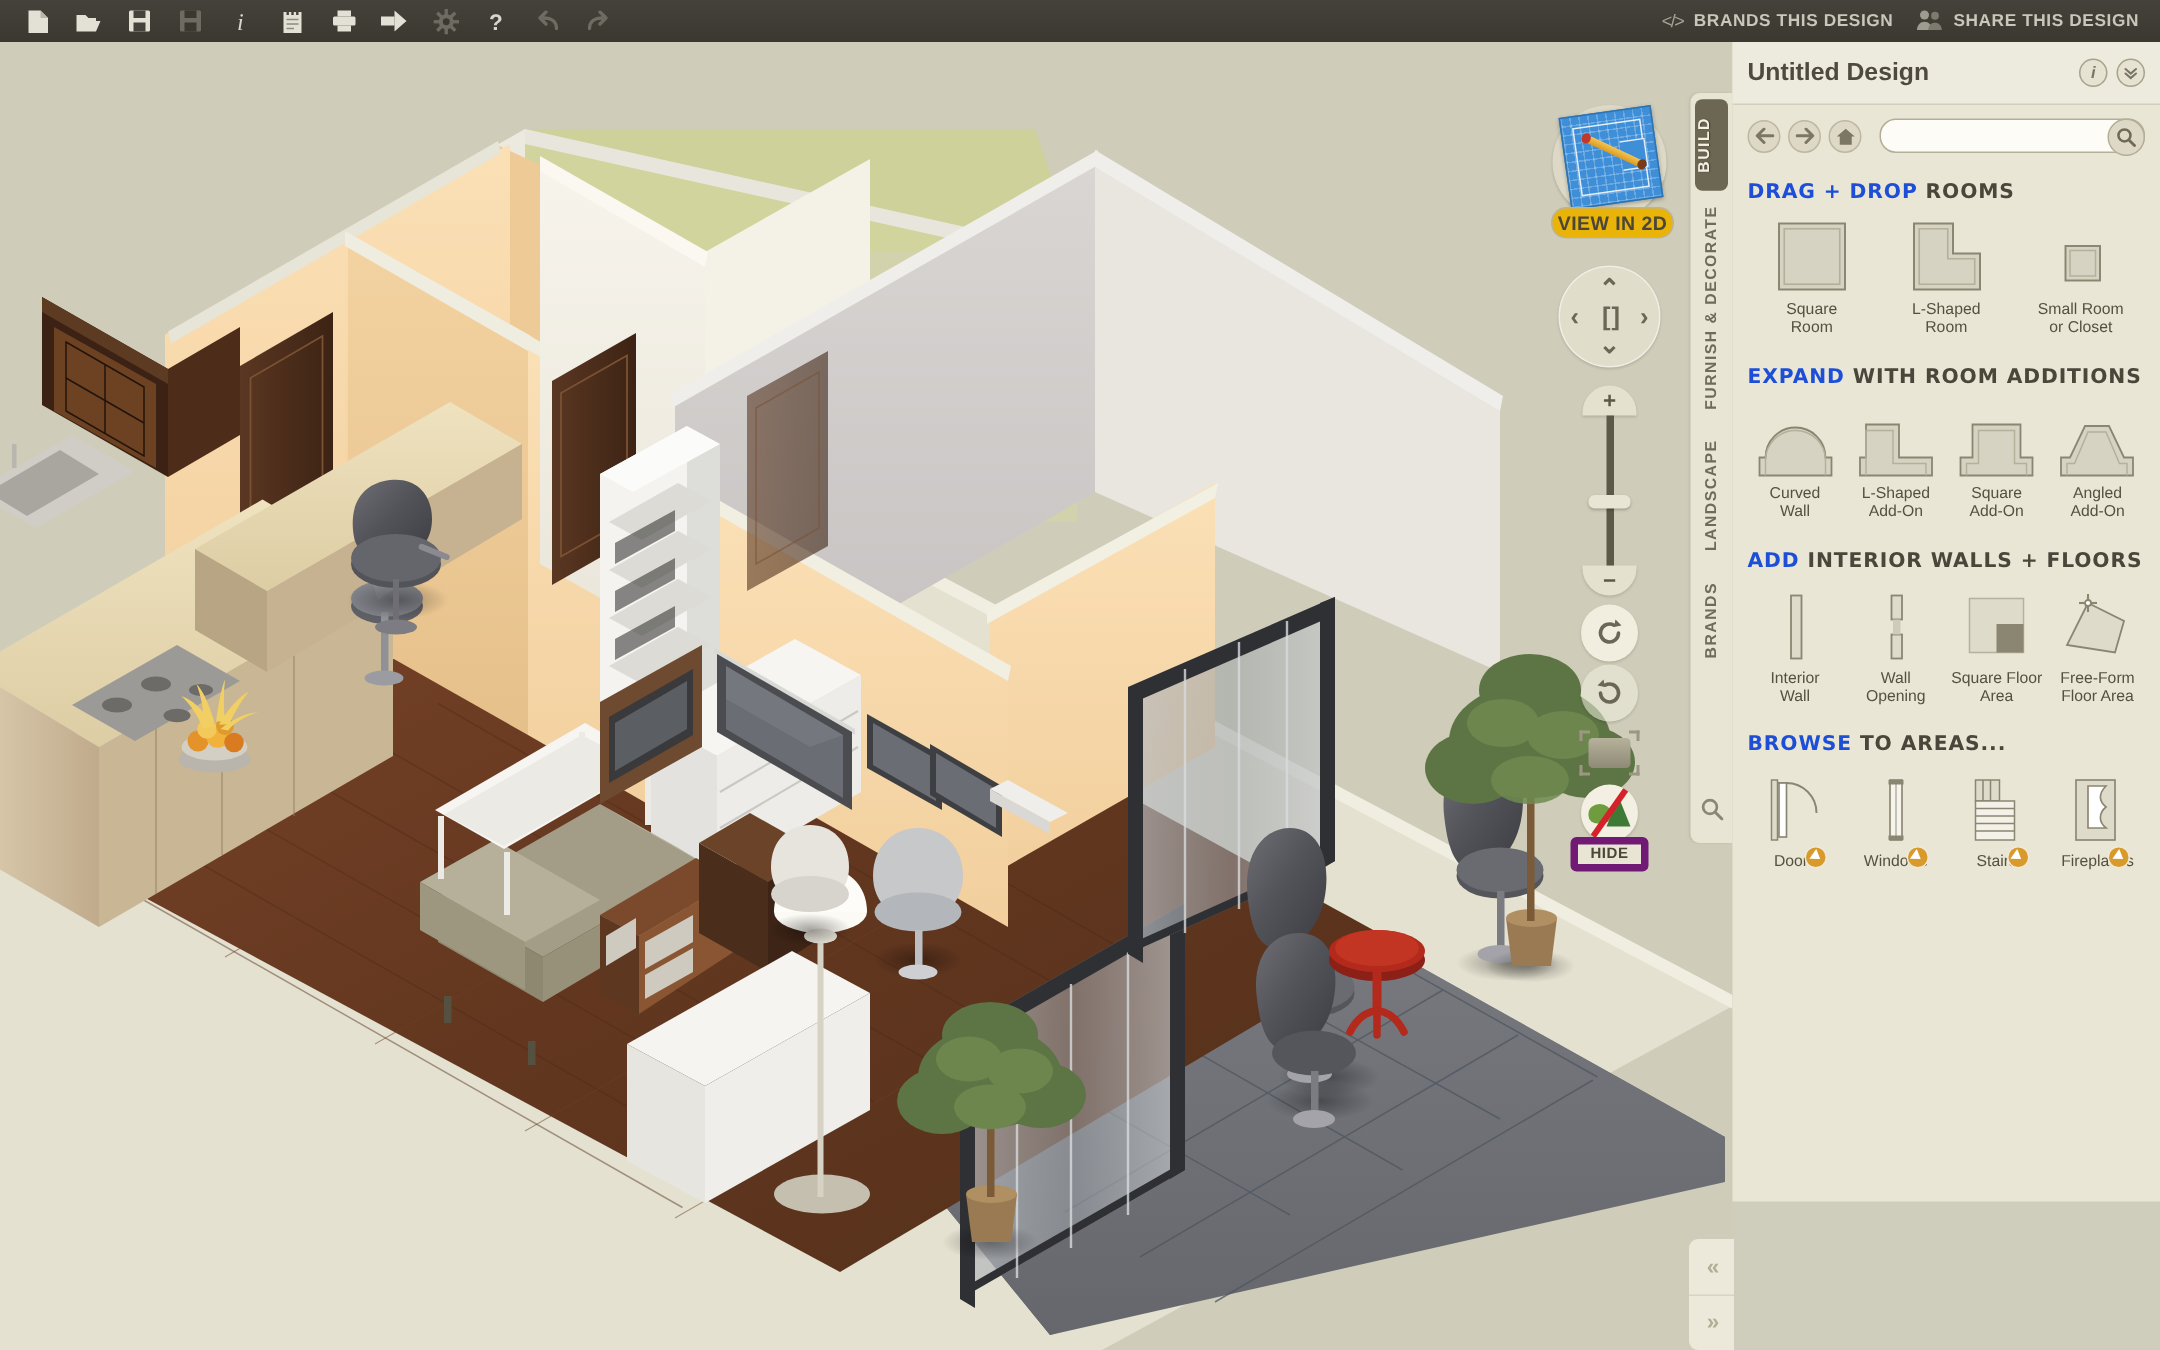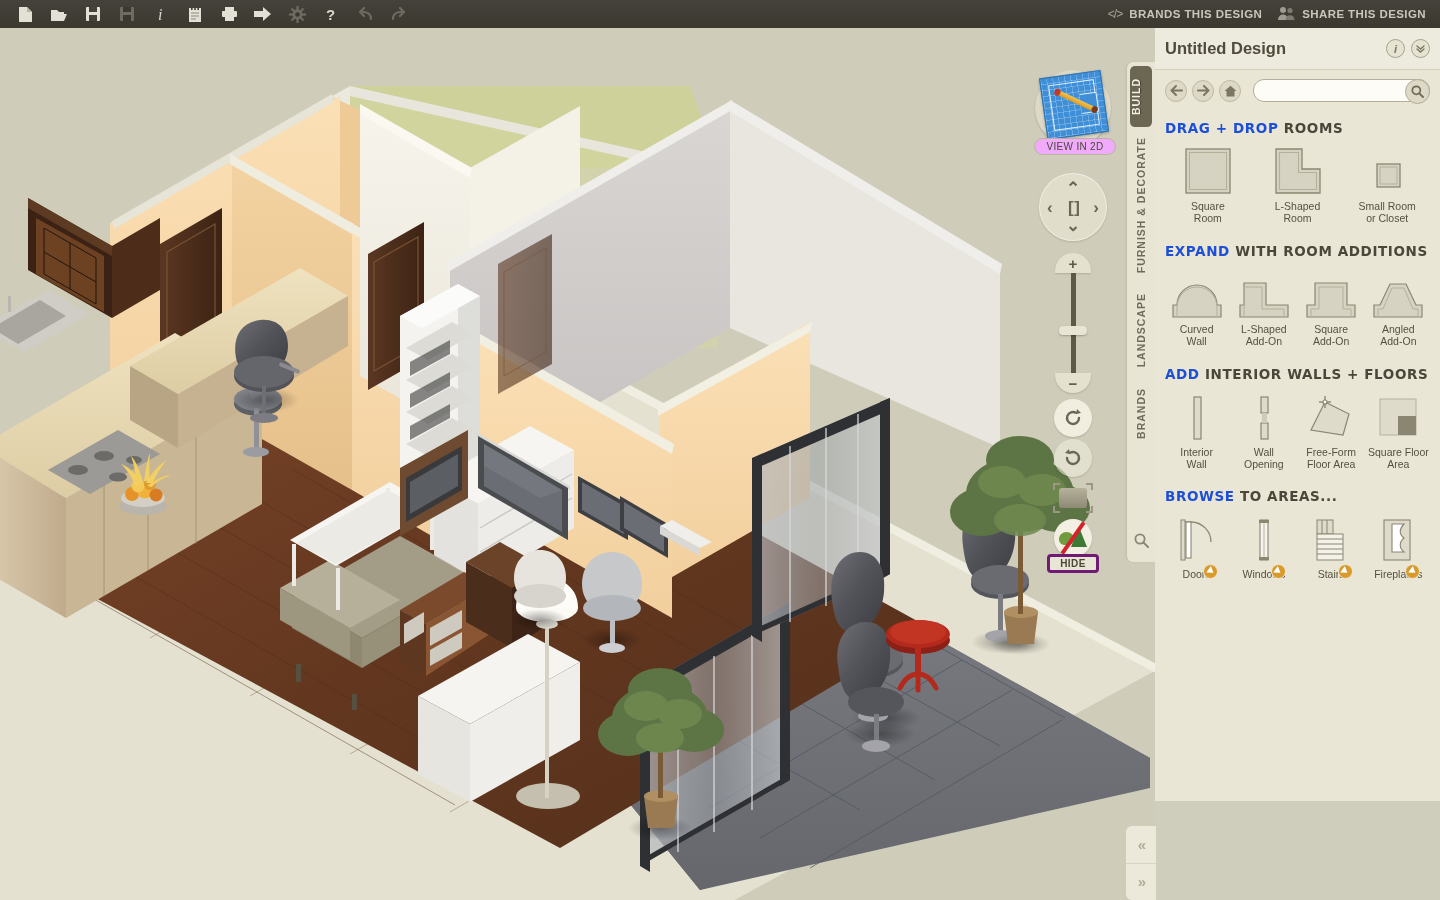--- a/index.html
+++ b/index.html
@@ -85,22 +85,22 @@
   }
   .pencil {
     position: absolute; left: 14px; top: 24px; width: 38px; height: 5px;
     background: linear-gradient(#f5c451, #d99b23);
     transform: rotate(33deg); border-radius: 1px;
   }
   .pencil:before { content:""; position:absolute; left:-5px; top:-1px; width:6px; height:7px; background:#c0392b; border-radius:50%; }
   .pencil:after { content:""; position:absolute; right:-4px; top:-1px; width:6px; height:7px; background:#7a3b18; border-radius:50%; }
   .view2d-label {
     margin: -8px auto 0; position: relative; width: 82px; text-align: center;
-    background: #f0abfc; border: 1px solid #b8b4a0; border-radius: 10px;
-    font-size: 10px; font-weight: normal; color: #4a4738; padding: 2px 0;
+    background: #eab308; border: 1px solid #b8b4a0; border-radius: 10px;
+    font-size: 13px; font-weight: bold; color: #4a4738; padding: 2px 0;
     letter-spacing: .3px; cursor: pointer;
   }
 
   .dpad {
     position: relative; width: 68px; height: 68px; margin: 18px auto 0;
     background: #e1ddcb; border-radius: 50%;
     box-shadow: inset 0 0 0 1px rgba(255,255,255,.5), 0 1px 2px rgba(0,0,0,.15);
   }
   .dpad span { position: absolute; color: #6b6757; font-size: 17px; font-weight: bold; cursor: pointer; line-height: 1; }
   .dp-up { left: 50%; top: 7px; transform: translateX(-50%); }
@@ -149,21 +149,21 @@
     background: #f3f0e3; cursor: pointer; box-shadow: 0 1px 2px rgba(0,0,0,.15);
     overflow: hidden;
   }
   .hb-bush { position: absolute; left: 5px; top: 13px; width: 15px; height: 13px; background: #6f9c3c; border-radius: 50% 50% 40% 40%; }
   .hb-tree { position: absolute; right: 5px; top: 8px; width: 0; height: 0;
              border-left: 8px solid transparent; border-right: 8px solid transparent; border-bottom: 20px solid #3e7a36; }
   .hb-slash { position: absolute; left: 50%; top: 50%; width: 40px; height: 4px; background: #d5222a;
               transform: translate(-50%,-50%) rotate(-55deg); }
   .hide-label {
     margin: -3px auto 0; position: relative; width: 52px; text-align: center;
-    background: #e8e5d5; border: 3px solid #701a75; border-radius: 4px;
+    background: #e8e5d5; border: 5px solid #701a75; border-radius: 4px;
     font-size: 10px; font-weight: bold; color: #4a4738; padding: 1px 0; letter-spacing: .4px;
     cursor: pointer;
   }
 
   
   #rail {
     position: absolute; left: 1127px; top: 62px; width: 28px; height: 500px;
     background: #e8e5d4; border-radius: 6px 0 0 6px;
     box-shadow: -1px 0 2px rgba(0,0,0,.08);
     display: flex; flex-direction: column; align-items: center;
@@ -1040,38 +1040,38 @@
             <rect x="23" y="3" width="7" height="16" fill="#dedbcb" stroke="#8b8672" stroke-width="1.2"></rect>
             <rect x="23" y="29" width="7" height="16" fill="#dedbcb" stroke="#8b8672" stroke-width="1.2"></rect>
             <line x1="26.5" y1="19" x2="26.5" y2="29" stroke="#cfcbba" stroke-width="5"></line>
           </svg>
       </div>
       <div class="tile-label">Wall<br>Opening</div>
     </div>
     <div class="tile">
       <div class="tile-art">
         <svg width="52" height="48" viewBox="0 0 52 48">
+            <rect x="8" y="5" width="36" height="36" fill="#dedbcb" stroke="#b5b0a0" stroke-width="1"></rect>
+            <rect x="26" y="22" width="18" height="19" fill="#8b8672"></rect>
+          </svg>
+      </div>
+      <div class="tile-label">Square Floor<br>Area</div>
+    </div>
+    <div class="tile">
+      <div class="tile-art">
+        <svg width="52" height="48" viewBox="0 0 52 48">
             <path d="M20 8L44 20 38 41 6 36z" fill="#dedbcb" stroke="#8b8672" stroke-width="1.2"></path>
             <g stroke="#8b8672" stroke-width="1.4">
               <line x1="20" y1="2" x2="20" y2="14"></line>
               <line x1="14" y1="8" x2="26" y2="8"></line>
             </g>
             <circle cx="20" cy="8" r="2" fill="#fff" stroke="#8b8672" stroke-width="1.2"></circle>
           </svg>
       </div>
       <div class="tile-label">Free-Form<br>Floor Area</div>
-    </div>
-    <div class="tile">
-      <div class="tile-art">
-        <svg width="52" height="48" viewBox="0 0 52 48">
-            <rect x="8" y="5" width="36" height="36" fill="#dedbcb" stroke="#b5b0a0" stroke-width="1"></rect>
-            <rect x="26" y="22" width="18" height="19" fill="#8b8672"></rect>
-          </svg>
-      </div>
-      <div class="tile-label">Square Floor<br>Area</div>
     </div>
   </div>
 
   <div class="sec-head">
     <em>BROWSE</em>
     <span>TO AREAS...</span>
   </div>
   <div class="tile-row">
     <div class="tile">
       <div class="tile-art">

